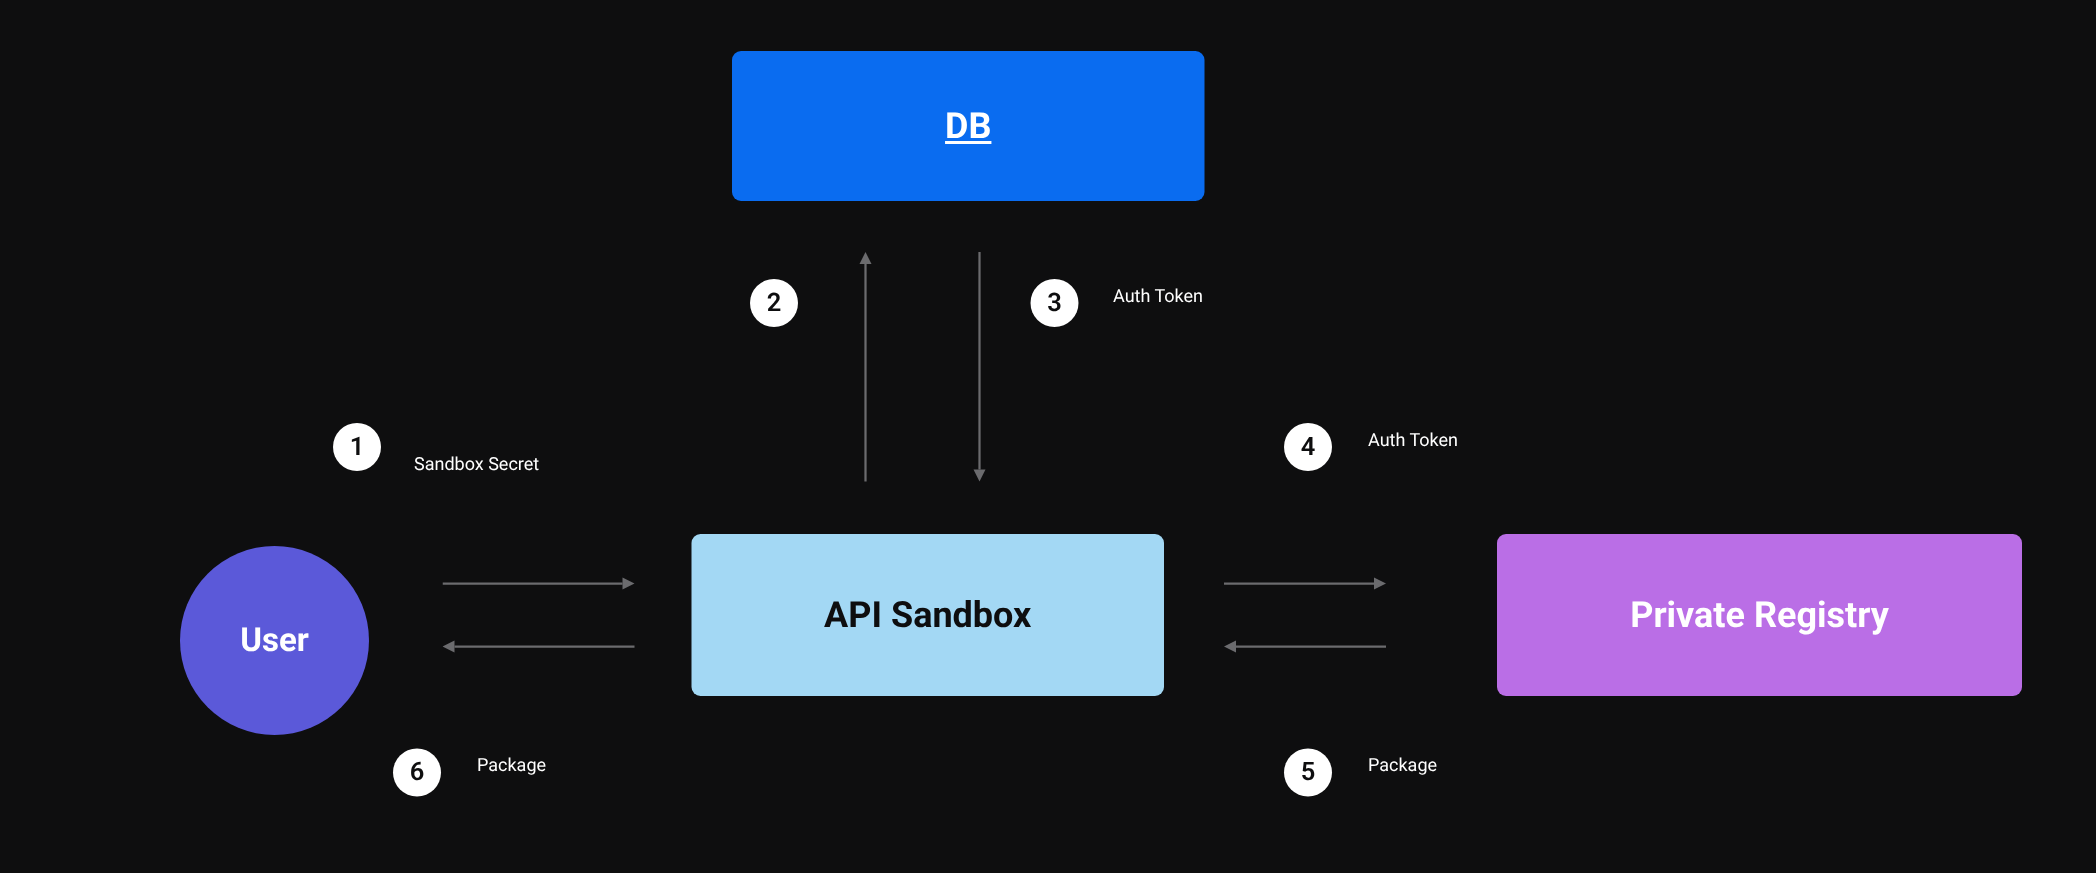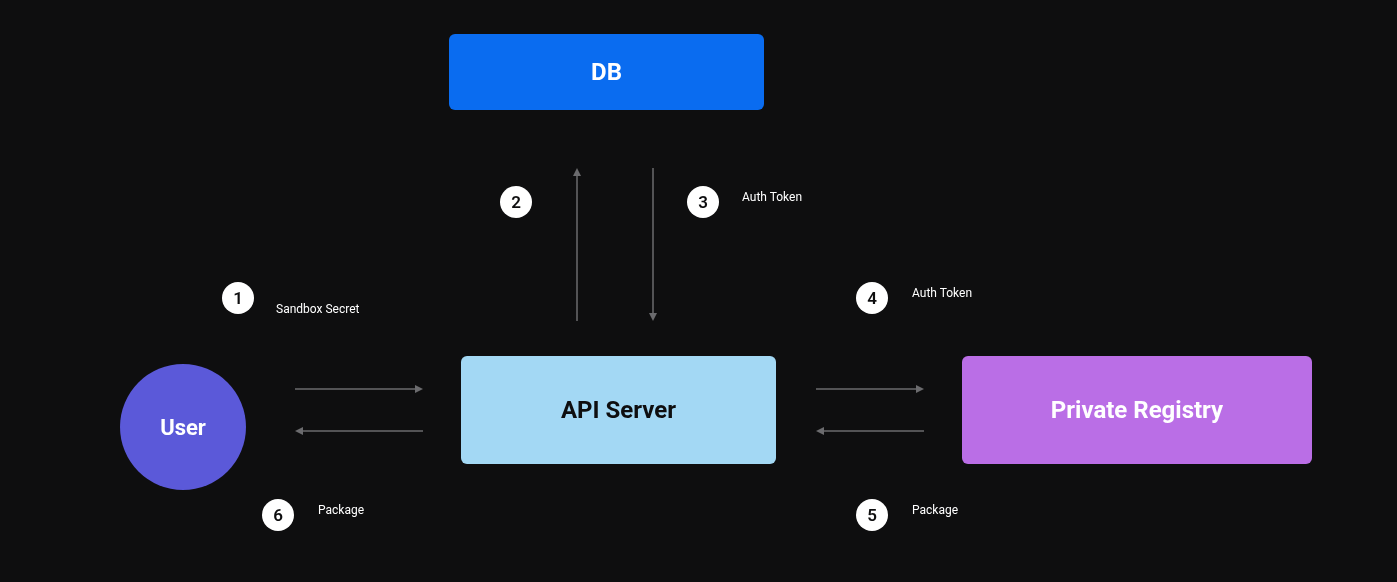--- a/index.html
+++ b/index.html
@@ -75,33 +75,33 @@
     .arrowhead {
       fill: #6b6b6e;
       stroke: none;
     }
   </style>
 </head>
 <body>
 
 <div class="canvas">
 
-  <div class="node node-db" style="left:449px; top:34px; width:315px; height:76px;">
+  <div class="node node-db" style="left:488px; top:34px; width:315px; height:100px;text-decoration:underline;">
     <span>DB</span>
   </div>
 
   <div class="node node-user" style="left:120px; top:364px; width:126px; height:126px;text-align:center;">
     <span>User</span>
   </div>
 
   <div class="node node-api" style="left:461px; top:356px; width:315px; height:108px;">
-    <span>API Server</span>
+    <span>API Sandbox</span>
   </div>
 
-  <div class="node node-registry" style="left:962px; top:356px; width:350px; height:108px;">
+  <div class="node node-registry" style="left:998px; top:356px; width:350px; height:108px;">
     <span>Private Registry</span>
   </div>
 
   <svg class="arrow" style="left:295px; top:381px; width:130px; height:16px;">
     <line x1="0" y1="8" x2="120" y2="8"></line>
     <path class="arrowhead" d="M120 4 L128 8 L120 12 Z"></path>
   </svg>
 
   <svg class="arrow" style="left:295px; top:423px; width:130px; height:16px;">
     <line x1="8" y1="8" x2="128" y2="8"></line>

